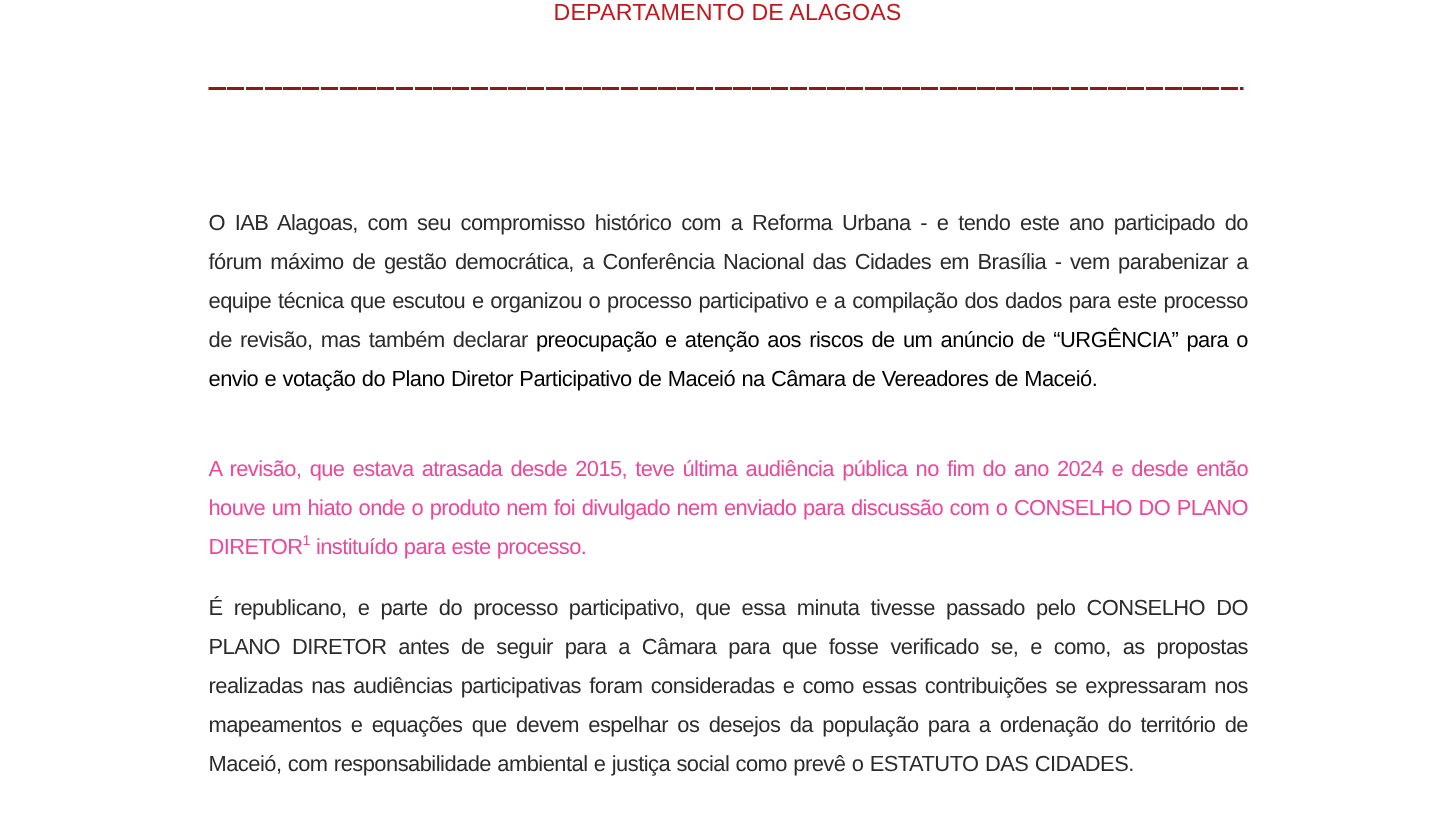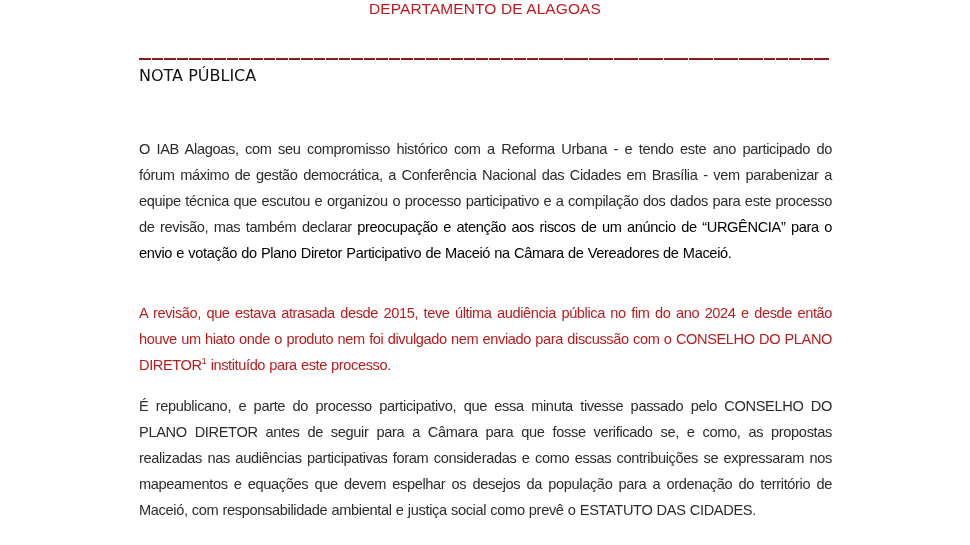--- a/index.html
+++ b/index.html
@@ -68,41 +68,40 @@
       width: 693px;
       font-family: Liberation Sans, sans-serif;
       font-size: 14.6px;
       line-height: 26px;
       text-align: justify;
       color: #2b2b2b;
       letter-spacing: -0.35px;
       word-spacing: 0.5px;
     }
     .p1 { top: 136px; }
-    .p2 { top: 300px; color: #b91c1c; letter-spacing: -0.4px; }
+    .p2 { top: 300px; color: #ec4899; letter-spacing: -0.4px; }
     .p3 { top: 393px; }
     .emph { color: #000000; font-weight: normal; }
     sup.fn {
       font-size: 9.5px;
       line-height: 0;
       vertical-align: super;
     }
   </style>
 </head>
 <body>
 
 <div class="page">
 
   <div class="dept-title">DEPARTAMENTO DE ALAGOAS</div>
 
   <div class="rule"></div>
   <div class="rule-gaps"></div>
 
   <div class="header-row">
-    <span>NOTA PÚBLICA</span>
   </div>
 
   <p class="body-text p1" style="margin:0;">
     <span>O IAB Alagoas, com seu compromisso histórico com a Reforma Urbana - e tendo este ano participado do fórum máximo de gestão democrática, a Conferência Nacional das Cidades em Brasília - vem parabenizar a equipe técnica que escutou e organizou o processo participativo e a compilação dos dados para este processo de revisão, mas também declarar </span><span class="emph">preocupação e atenção aos riscos de um anúncio de “URGÊNCIA” para o envio e votação do Plano Diretor Participativo de Maceió na Câmara de Vereadores de Maceió.</span>
   </p>
 
   <p class="body-text p2" style="margin:0;">
     <span>A revisão, que estava atrasada desde 2015, teve última audiência pública no fim do ano 2024 e desde então houve um hiato onde o produto nem foi divulgado nem enviado para discussão com o CONSELHO DO PLANO DIRETOR</span><sup class="fn">1</sup><span> instituído para este processo.</span>
   </p>
 

